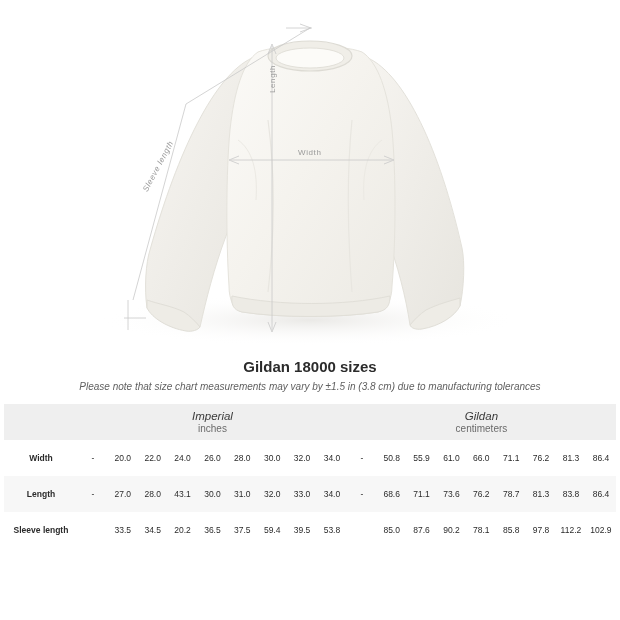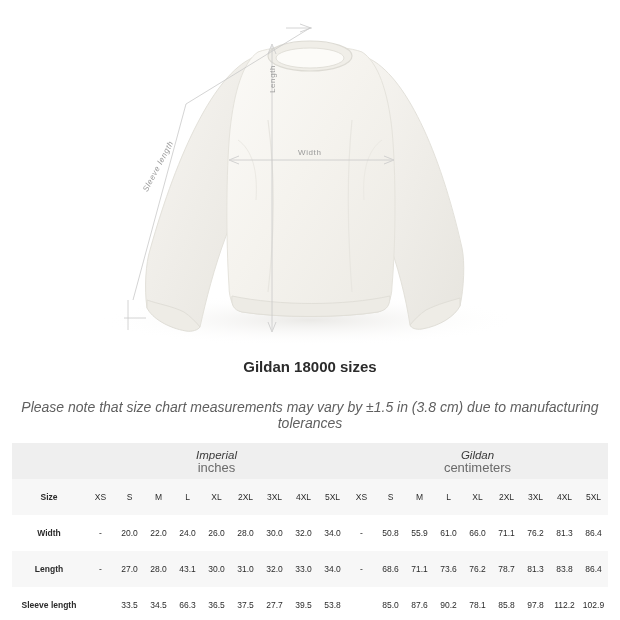--- a/index.html
+++ b/index.html
@@ -59,30 +59,30 @@
     text-align: center;
     margin-top: 8px;
   }
   .chart-title {
     font-size: 15px;
     font-weight: bold;
     color: #2b2b2b;
     margin: 0;
   }
   .chart-note {
-    font-size: 14px;
+    font-size: 10px;
     font-style: italic;
     color: #5f5f5f;
-    margin: 24px 0 0 0;
+    margin: 6px 0 0 0;
   }
 
   
   .table-wrap {
     margin-top: 12px;
-    padding: 0 12px;
+    padding: 0 4px;
   }
   table.size-chart {
     width: 100%;
     border-collapse: collapse;
     table-layout: fixed;
   }
   table.size-chart td,
   table.size-chart th {
     font-size: 8.5px;
     text-align: center;
@@ -97,21 +97,21 @@
     height: 34px;
   }
   .sys-name {
     font-style: italic;
     font-size: 11.5px;
     color: #3a3a3a;
     display: block;
     line-height: 13px;
   }
   .sys-unit {
-    font-size: 13px;
+    font-size: 10px;
     color: #6a6a6a;
     display: block;
     line-height: 11px;
   }
   .row-head td {
     background: #f7f7f7;
     font-weight: bold;
     font-size: 8.5px;
     height: 30px;
   }
@@ -205,41 +205,20 @@
           <td class="firstcol"></td>
           <td colspan="9">
             <span class="sys-name">Imperial</span>
             <span class="sys-unit">inches</span>
           </td>
           <td colspan="9">
             <span class="sys-name">Gildan</span>
             <span class="sys-unit">centimeters</span>
           </td>
         </tr>
-        <tr class="row-head">
-          <td class="firstcol">Size</td>
-          <td>XS</td>
-          <td>S</td>
-          <td>M</td>
-          <td>L</td>
-          <td>XL</td>
-          <td>2XL</td>
-          <td>3XL</td>
-          <td>4XL</td>
-          <td>5XL</td>
-          <td>XS</td>
-          <td>S</td>
-          <td>M</td>
-          <td>L</td>
-          <td>XL</td>
-          <td>2XL</td>
-          <td>3XL</td>
-          <td>4XL</td>
-          <td>5XL</td>
-        </tr>
         <tr class="row-data">
           <td class="firstcol">Width</td>
           <td>-</td>
           <td>20.0</td>
           <td>22.0</td>
           <td>24.0</td>
           <td>26.0</td>
           <td>28.0</td>
           <td>30.0</td>
           <td>32.0</td>
@@ -273,24 +252,24 @@
           <td>78.7</td>
           <td>81.3</td>
           <td>83.8</td>
           <td>86.4</td>
         </tr>
         <tr class="row-data">
           <td class="firstcol">Sleeve length</td>
           <td></td>
           <td>33.5</td>
           <td>34.5</td>
-          <td>66.3</td>
+          <td>20.2</td>
           <td>36.5</td>
           <td>37.5</td>
-          <td>27.7</td>
+          <td>59.4</td>
           <td>39.5</td>
           <td>53.8</td>
           <td></td>
           <td>85.0</td>
           <td>87.6</td>
           <td>90.2</td>
           <td>78.1</td>
           <td>85.8</td>
           <td>97.8</td>
           <td>112.2</td>

